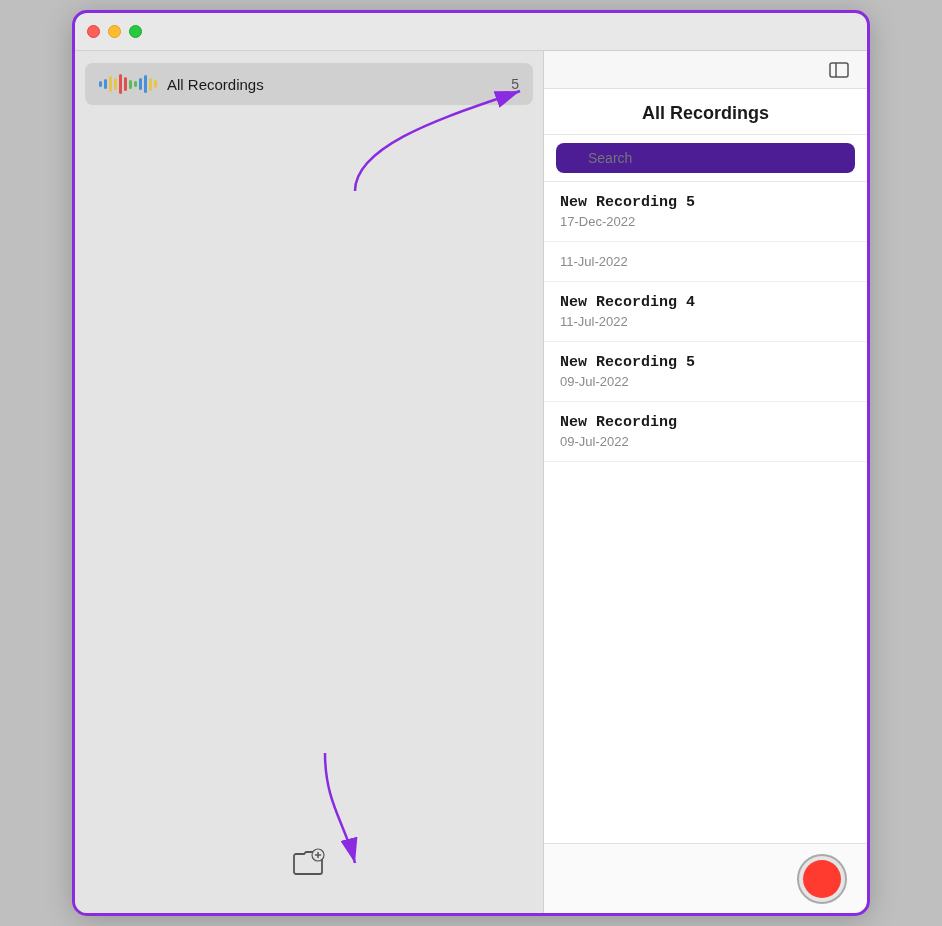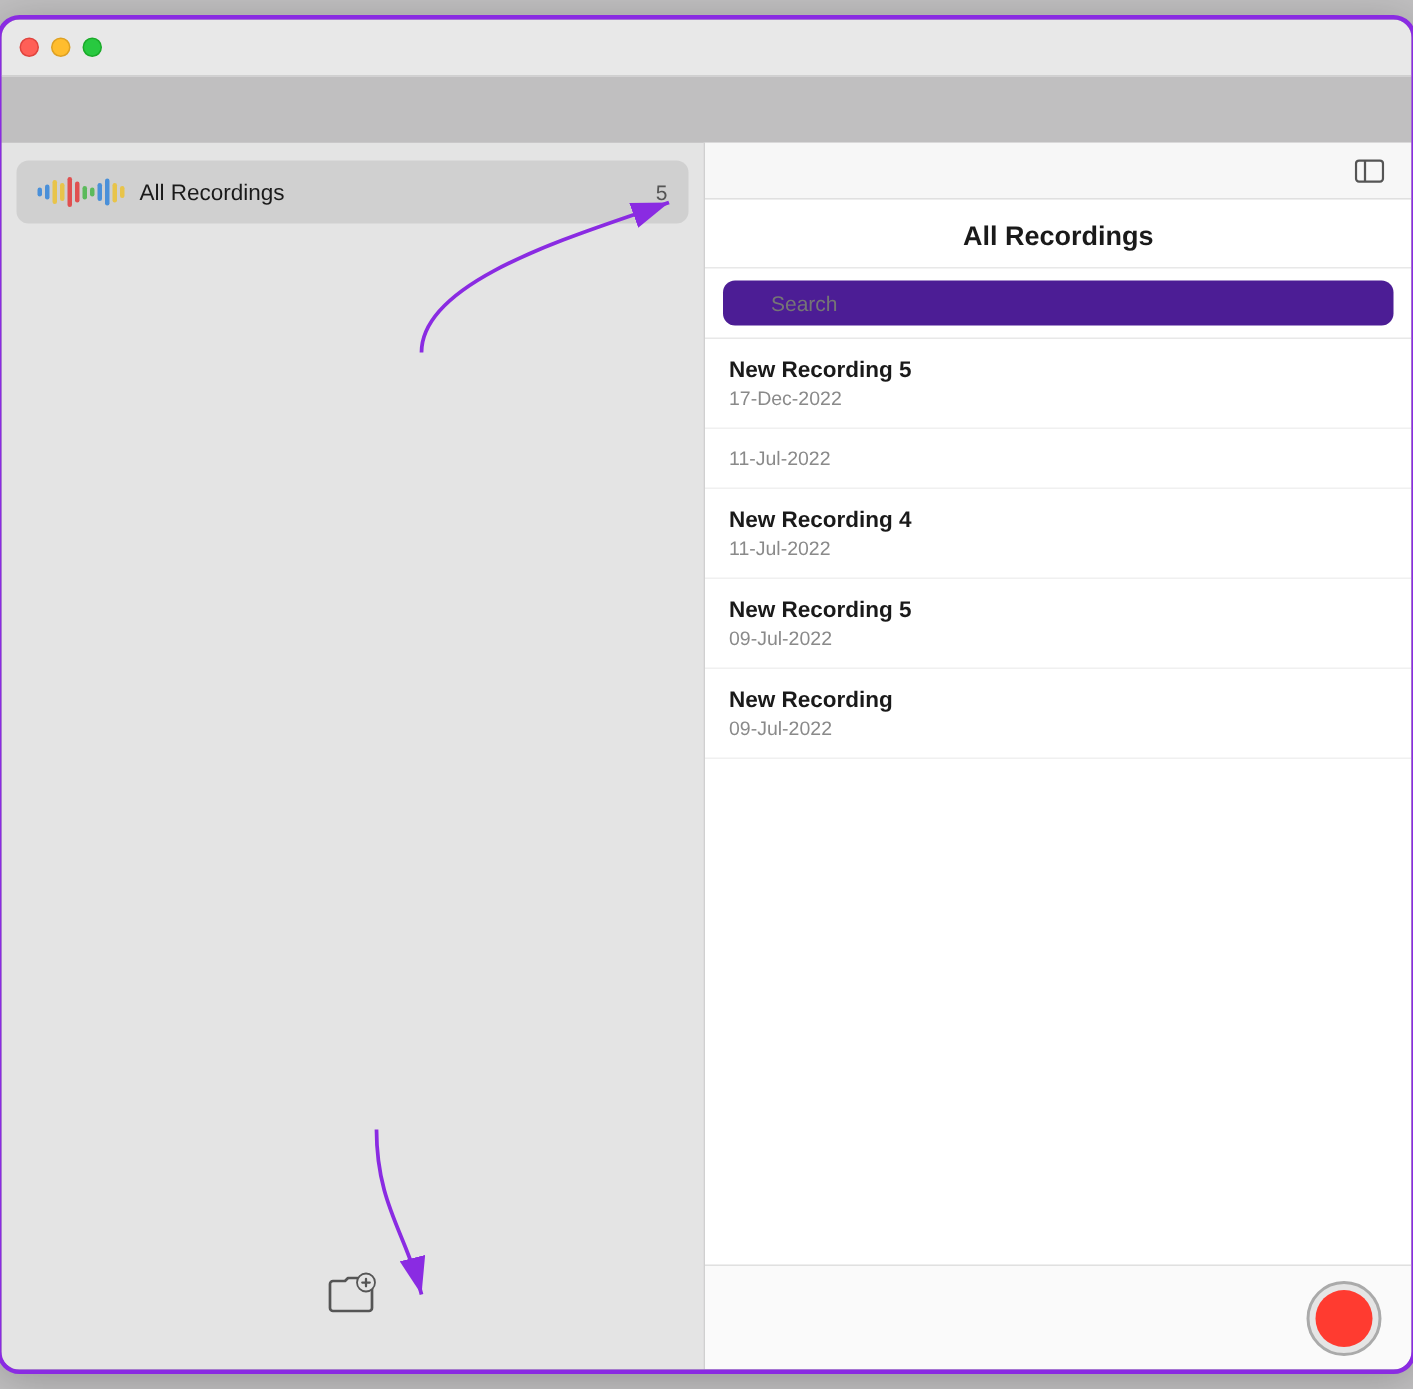--- a/index.html
+++ b/index.html
@@ -9,29 +9,28 @@
       height: 926px;
       background: #c0bfc0;
       font-family: -apple-system, BlinkMacSystemFont, "SF Pro Text", "Helvetica Neue", sans-serif;
       overflow: hidden;
       display: flex;
       align-items: center;
       justify-content: center;
     }
 
     .window-wrapper {
-      width: 940px;
+      width: 792px;
       height: 900px;
       border-radius: 12px;
       overflow: hidden;
       display: flex;
       flex-direction: column;
       box-shadow: 0 4px 30px rgba(0,0,0,0.25);
       outline: 3px solid #8a2be2;
-      gap: 44px;
     }
 
     
     .title-bar {
       background: #e8e8e8;
       height: 38px;
       display: flex;
       align-items: center;
       padding: 0 12px;
       flex-shrink: 0;
@@ -222,20 +221,21 @@
       padding: 12px 16px;
       border-bottom: 1px solid #f0f0f0;
       cursor: pointer;
     }
 
     .recording-name {
       font-size: 15px;
       font-weight: 700;
       color: #1a1a1a;
       margin-bottom: 3px;
+      font-family: Liberation Mono, monospace;
     }
 
     .recording-date {
       font-size: 13px;
       color: #8a8a8a;
     }
 
     
     .right-bottom-bar {
       height: 70px;

